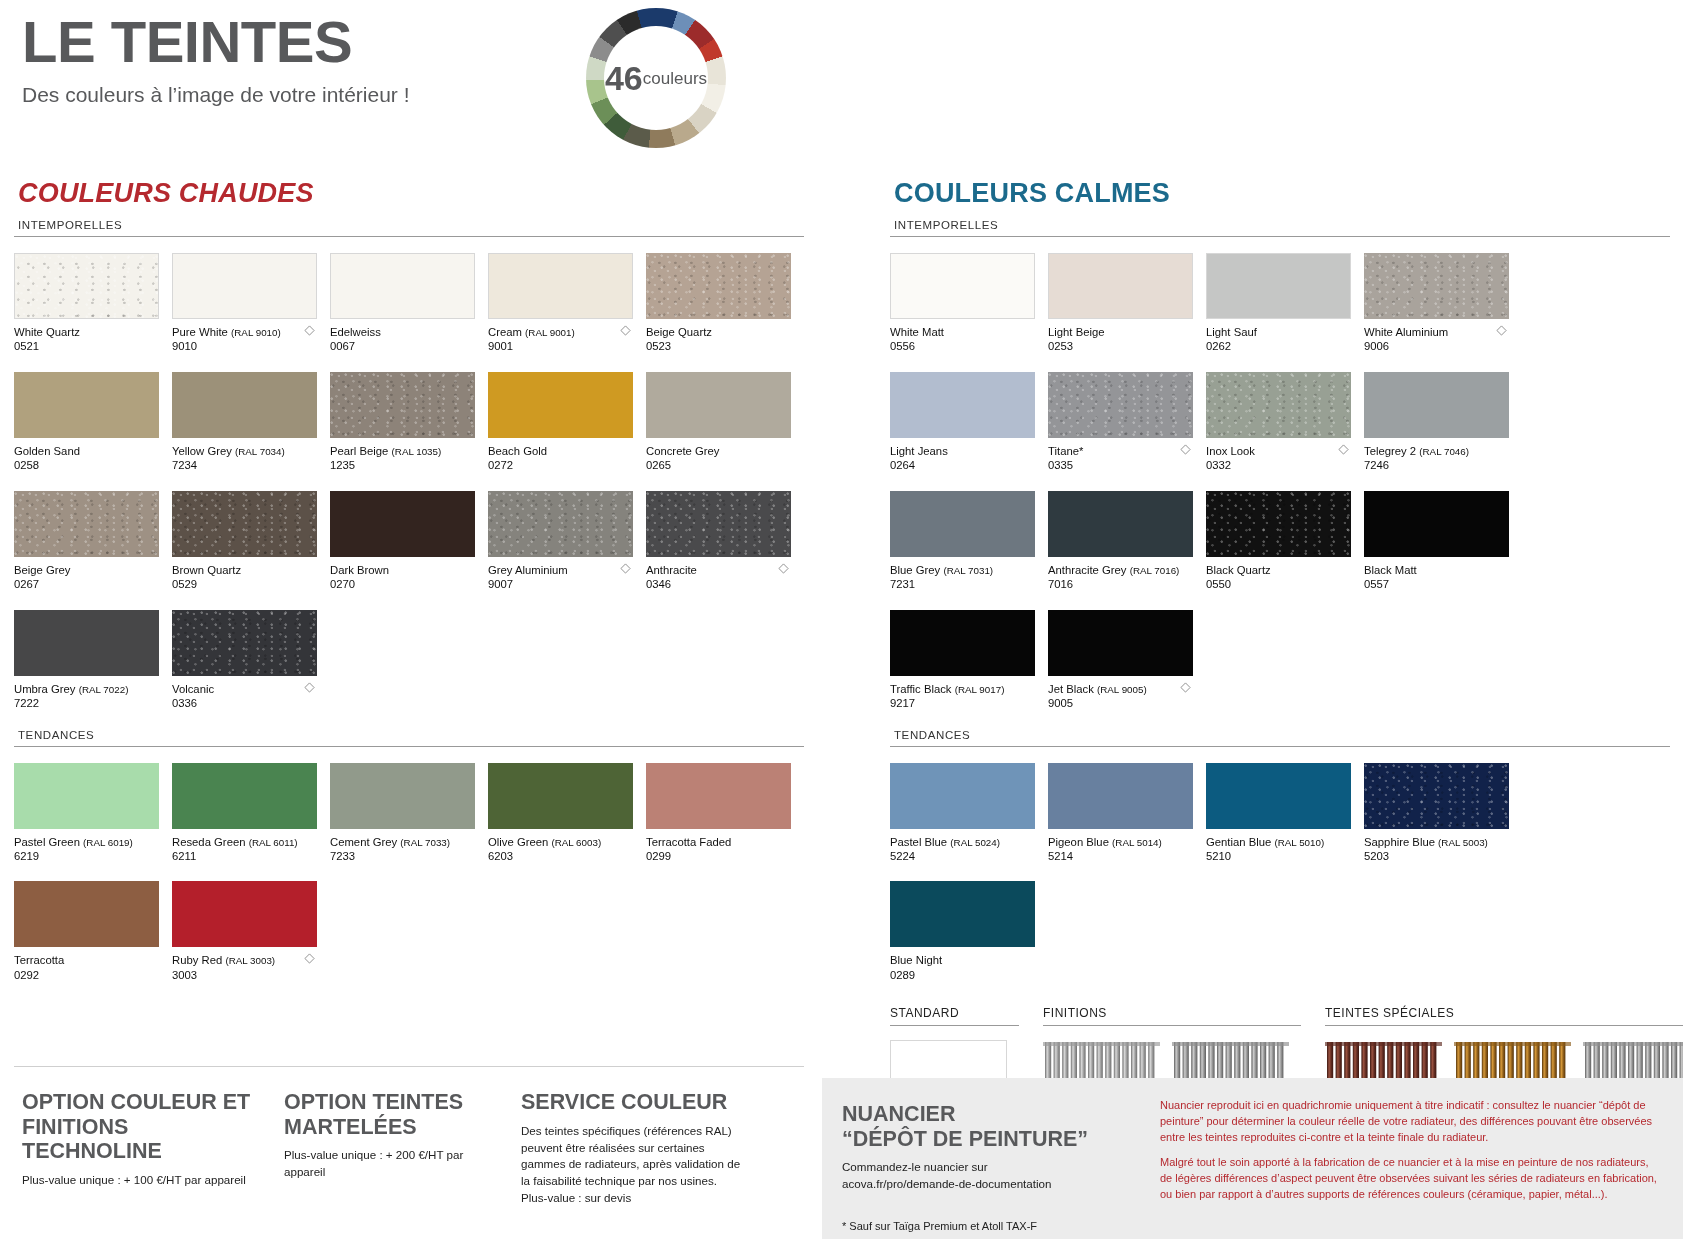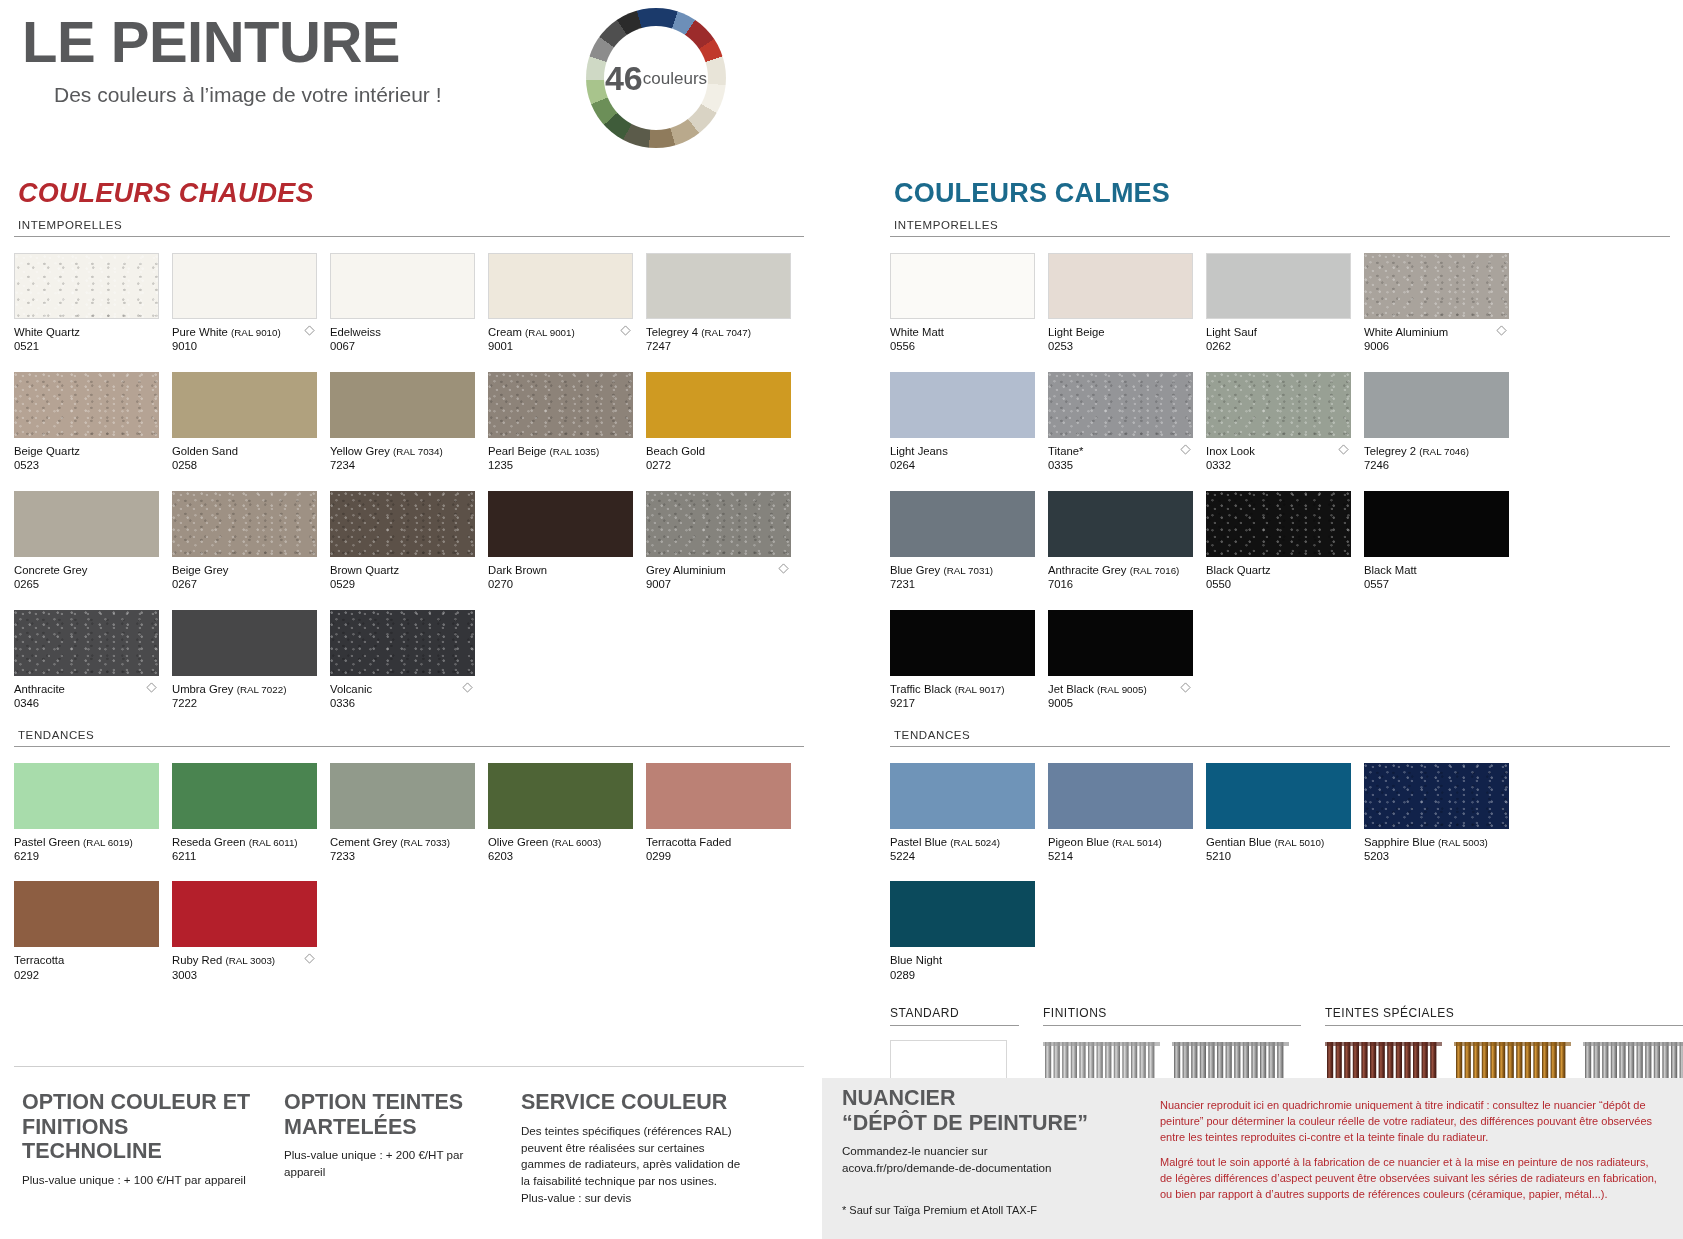--- a/index.html
+++ b/index.html
@@ -13,21 +13,21 @@
     overflow:hidden;
   }
   .page { position:relative; width:1683px; height:1239px; }
 
   
   .header { position:absolute; left:22px; top:12px; width:780px; height:140px; }
   .title {
     font-size:58px; font-weight:bold; letter-spacing:-0.5px;
     color:#58595b; line-height:1.05; margin:0; padding:0;
   }
-  .subtitle { font-size:21px; color:#58595b; margin-top:10px;margin-left:32px; }
+  .subtitle { font-size:21px; color:#58595b; margin-top:10px; }
 
   .wheel { position:absolute; left:586px; top:8px; width:140px; height:140px; }
   .wheel .ring {
     position:absolute; left:0; top:0; width:140px; height:140px; border-radius:50%;
     background: conic-gradient(
       #1b3a6b 0deg 18deg,
       #6d8fb8 18deg 34deg,
       #9c2b2b 34deg 56deg,
       #c0392b 56deg 72deg,
       #e8e4d8 72deg 96deg,
@@ -122,21 +122,21 @@
   .bsub.red { color:#b5292f; }
 
   .hr-top { position:absolute; left:14px; top:1066px; width:790px; height:1px; background:#cfcfcf; }
 </style>
 </head>
 <body>
 
 <div class="page">
 
   <div class="header">
-    <div class="title">LE PEINTURE</div>
+    <div class="title">LE TEINTES</div>
     <div class="subtitle">Des couleurs à l’image de votre intérieur !</div>
   </div>
 
   <div class="wheel">
     <div class="ring"></div>
     <div class="hole">
       <div class="num">46</div>
       <div class="lbl">couleurs</div>
     </div>
   </div>
@@ -175,27 +175,20 @@
           <div class="cell">
             <div class="chip bordered" style="background:#eee8dc;"></div>
             <div class="meta">
               <div class="nm">Cream <span class="ral">(RAL 9001)</span></div>
               <div class="code">9001</div>
               <span class="diamond">
                 <svg width="11" height="11" viewBox="0 0 12 12">
                   <path d="M6 1 L11 6 L6 11 L1 6 Z" fill="none" stroke="#8a8a8a" stroke-width="1"></path>
                 </svg>
               </span>
-            </div>
-          </div>
-          <div class="cell">
-            <div class="chip bordered" style="background:#cfcec7;"></div>
-            <div class="meta">
-              <div class="nm">Telegrey 4 <span class="ral">(RAL 7047)</span></div>
-              <div class="code">7247</div>
             </div>
           </div>
           <div class="cell">
             <div class="chip" style="background:radial-gradient(circle at 12% 22%, rgba(255,255,255,.30) 0 1px, transparent 1.5px),radial-gradient(circle at 38% 62%, rgba(255,255,255,.22) 0 1px, transparent 1.5px),radial-gradient(circle at 68% 28%, rgba(255,255,255,.26) 0 1px, transparent 1.5px),radial-gradient(circle at 84% 76%, rgba(0,0,0,.18) 0 1px, transparent 1.5px),radial-gradient(circle at 22% 85%, rgba(0,0,0,.16) 0 1px, transparent 1.5px),linear-gradient(#b5a394,#b5a394);background-size:14px 12px,17px 15px,13px 14px,16px 13px,15px 16px,auto;"></div>
             <div class="meta">
               <div class="nm">Beige Quartz</div>
               <div class="code">0523</div>
             </div>
           </div>
           <div class="cell">
@@ -712,21 +705,21 @@
           <div class="bsub">Plus-value unique : + 100 €/HT par appareil</div>
         </div>
         <div class="bblock" style="left:284px;top:12px;width:215px">
           <div class="bhead">OPTION TEINTES<br>MARTELÉES</div>
           <div class="bsub">Plus-value unique : + 200 €/HT par appareil</div>
         </div>
         <div class="bblock" style="left:521px;top:12px;width:230px">
           <div class="bhead">SERVICE COULEUR</div>
           <div class="bsub">Des teintes spécifiques (références RAL) peuvent être réalisées sur certaines gammes de radiateurs, après validation de la faisabilité technique par nos usines.<br>Plus-value : sur devis</div>
         </div>
-        <div class="bblock" style="left:842px;top:8px;width:270px">
+        <div class="bblock" style="left:842px;top:24px;width:270px">
           <div class="bhead">NUANCIER<br>“DÉPÔT DE PEINTURE”</div>
           <div class="bsub">Commandez-le nuancier sur<br>acova.fr/pro/demande-de-documentation</div>
           <div class="bsub small" style="margin-top:26px">* Sauf sur Taïga Premium et Atoll TAX-F</div>
         </div>
         <div class="bblock" style="left:1160px;top:12px;width:500px">
           <div class="bsub red small">Nuancier reproduit ici en quadrichromie uniquement à titre indicatif : consultez le nuancier “dépôt de peinture” pour déterminer la couleur réelle de votre radiateur, des différences pouvant être observées entre les teintes reproduites ci-contre et la teinte finale du radiateur.</div>
           <div class="bsub red small" style="margin-top:9px">Malgré tout le soin apporté à la fabrication de ce nuancier et à la mise en peinture de nos radiateurs, de légères différences d’aspect peuvent être observées suivant les séries de radiateurs en fabrication,  ou bien par rapport à d’autres supports de références couleurs (céramique, papier, métal...).</div>
         </div>
       </div>
   </div>

